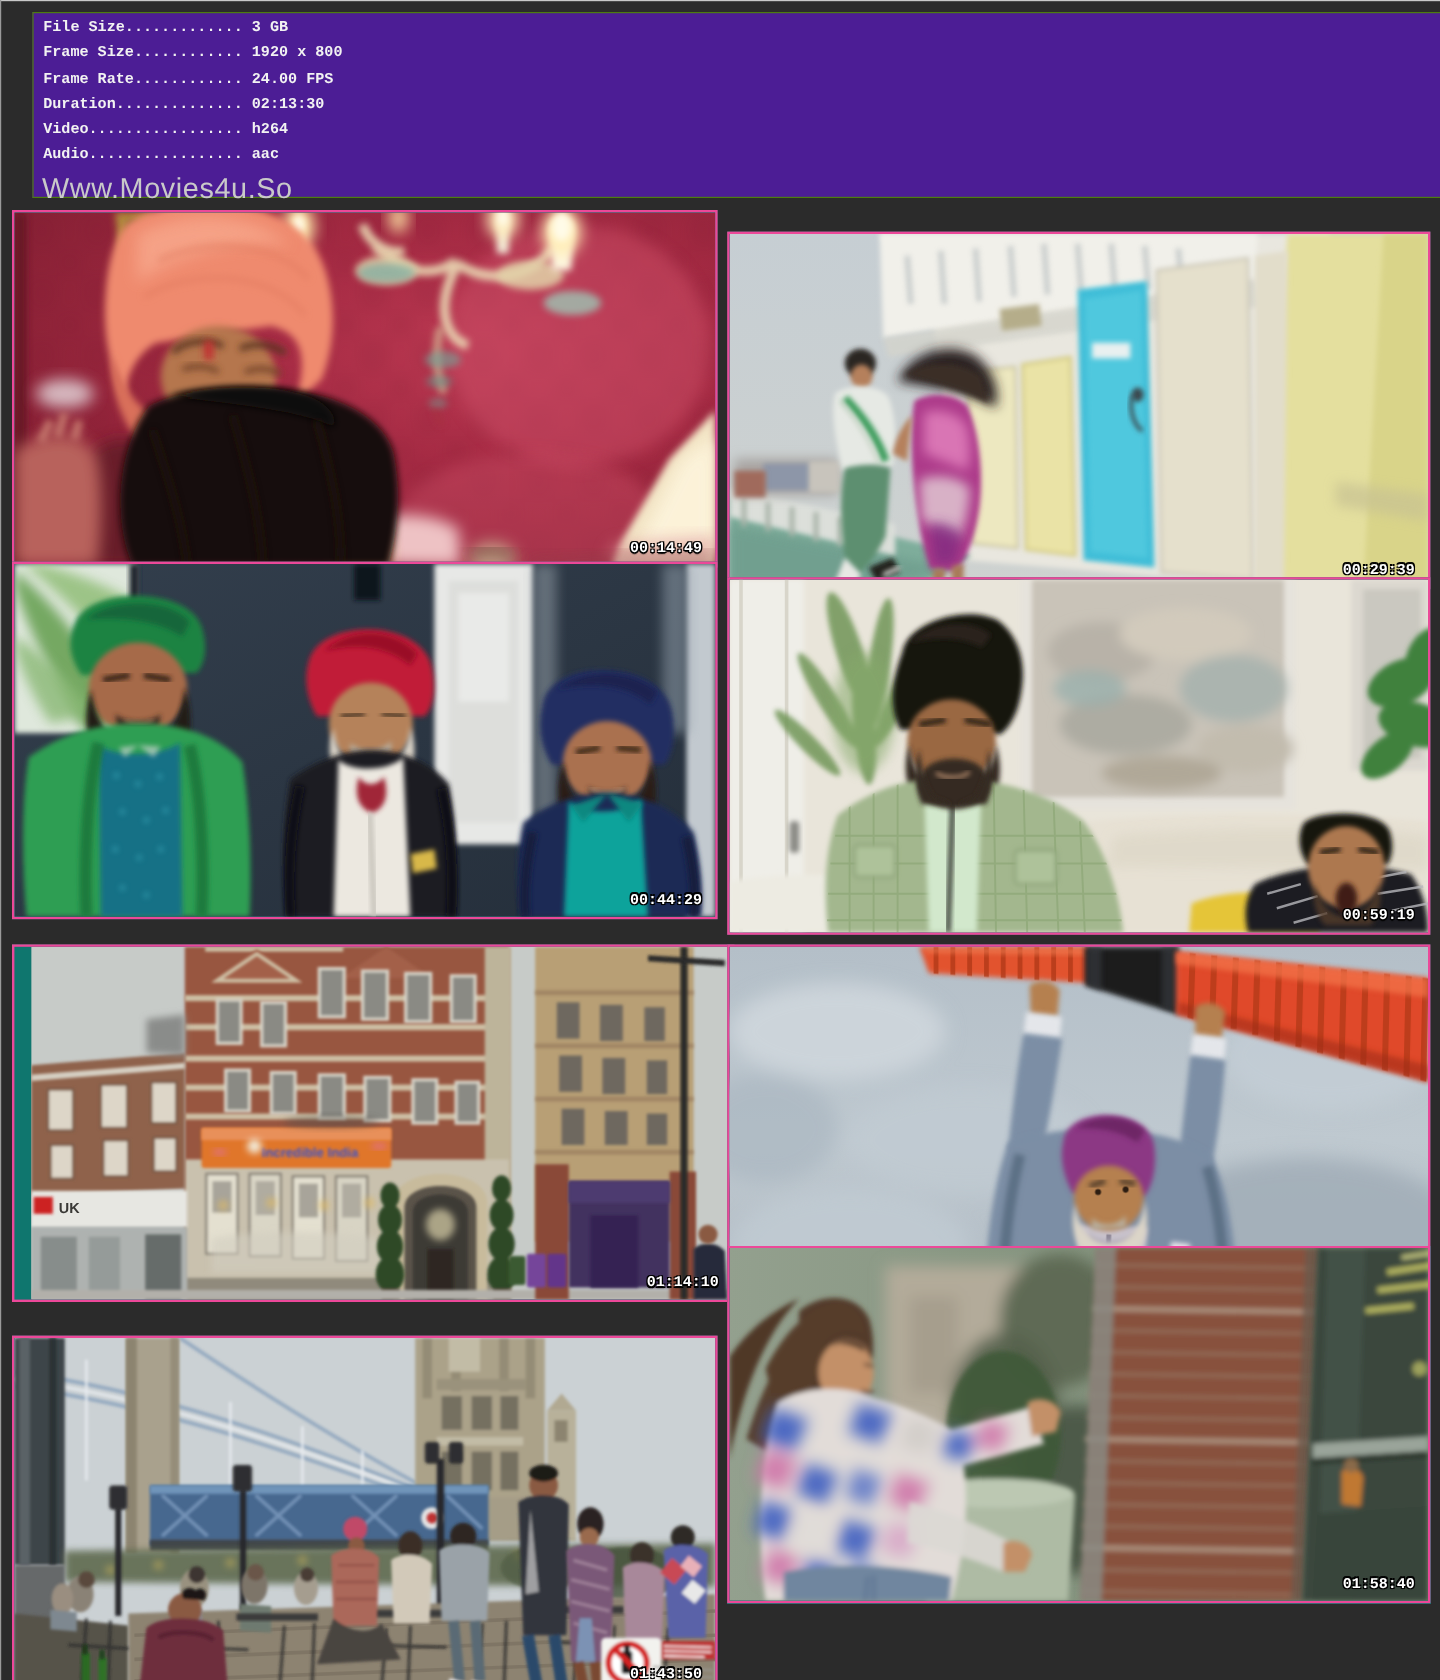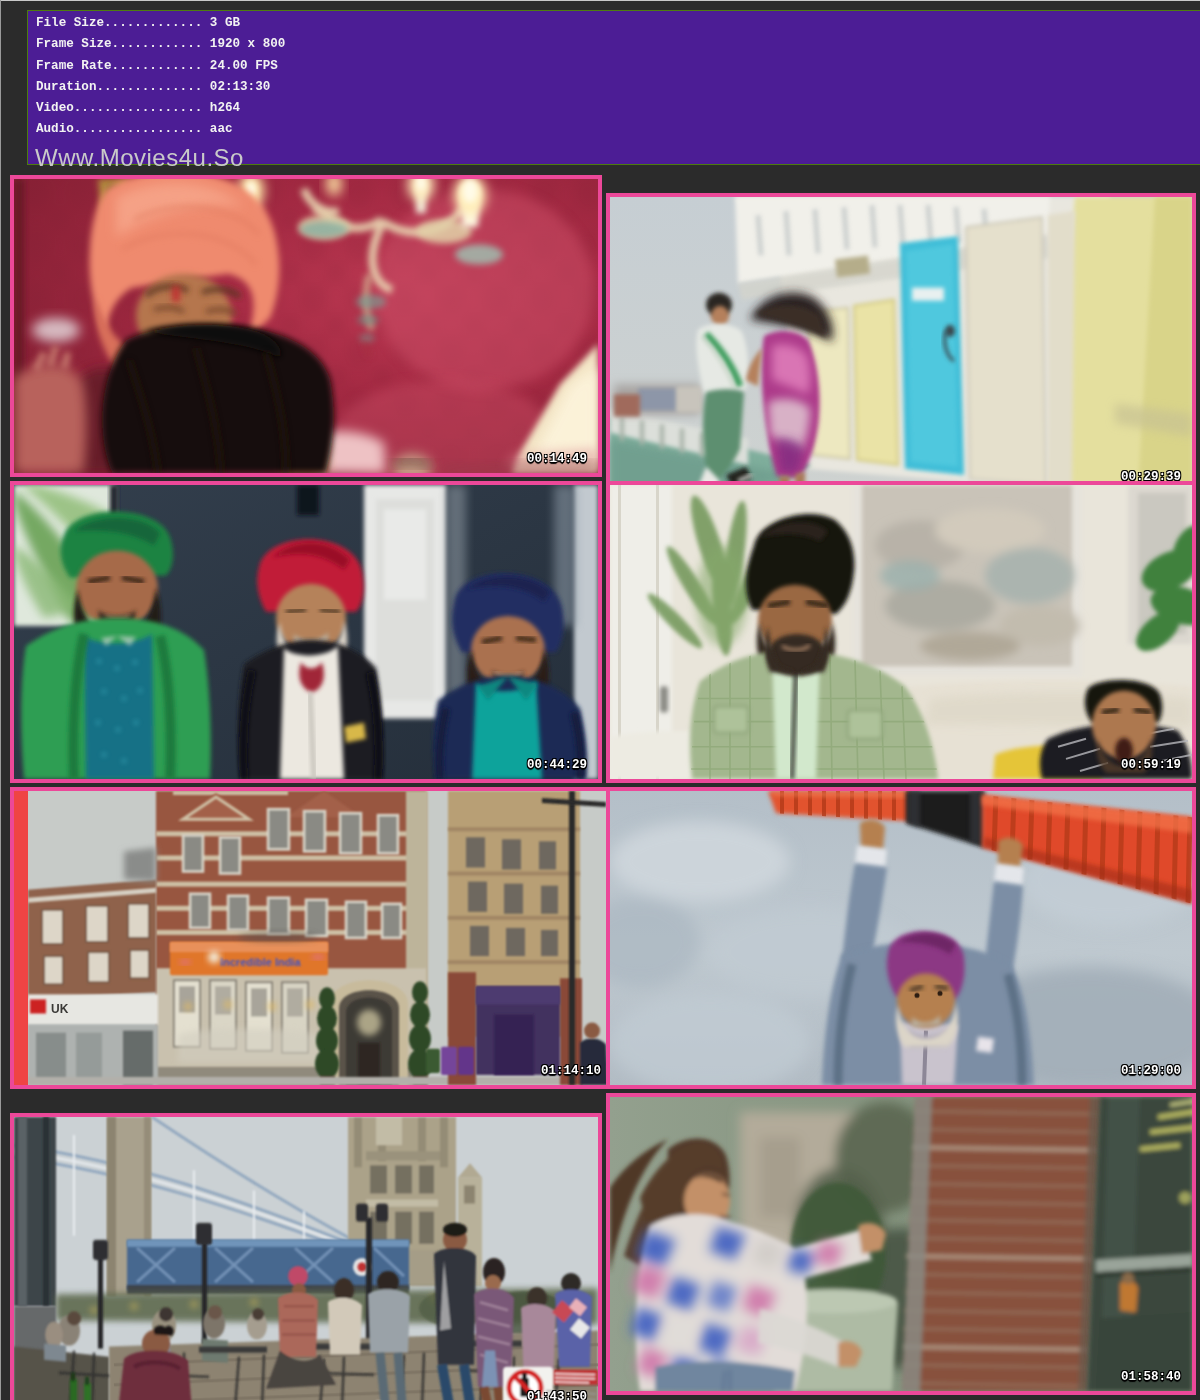--- a/index.html
+++ b/index.html
@@ -3,32 +3,32 @@
 <meta charset="utf-8">
 <style>
 html,body{margin:0;padding:0;}
 body{width:1200px;height:1400px;background:#2b2b2b;position:relative;overflow:hidden;
  font-family:"Liberation Mono",monospace;}
 #topline{position:absolute;left:0;top:0;width:1200px;height:1px;background:#c9c9c9;}
 #leftline{position:absolute;left:0;top:0;width:1px;height:1400px;background:#9a9a9a;}
 #hdr{position:absolute;left:27px;top:10px;width:1177px;height:153px;border:1px solid #4d7c0f;background:#4c1d95;}
 #hdr pre{margin:0;padding:2px 0 0 8px;font:bold 12.6px/21.3px "Liberation Mono",monospace;color:#f2f2f2;}
 #www{position:absolute;left:7px;top:133px;font:24px "Liberation Sans",sans-serif;color:#c9c9c9;letter-spacing:0.5px;}
-.tile{position:absolute;border:4px solid #ec4899;overflow:hidden;background:#ef4444;}
+.tile{position:absolute;border:2px solid #ec4899;overflow:hidden;background:#0f766e;}
 .tile svg{display:block;width:100%;height:100%;}
 .ts{position:absolute;right:11px;bottom:7px;font:bold 12.5px "Liberation Mono",monospace;color:#fff;letter-spacing:0px;
  text-shadow:-1px -1px 0 #000,1px -1px 0 #000,-1px 1px 0 #000,1px 1px 0 #000,0 1.5px 1px #000;}
 #t1{left:10px;top:175px;width:584px;height:294px;}
 #t2{left:606px;top:175px;width:582px;height:294px;margin-top:18px;}
-#t3{left:10px;top:481px;width:584px;height:294px;}
+#t3{left:10px;top:468px;width:584px;height:294px;}
 #t4{left:606px;top:481px;width:582px;height:294px;}
 #t5{left:10px;top:787px;width:584px;height:294px;padding-left:14px;}
 #t6{left:606px;top:787px;width:582px;height:294px;text-decoration:underline;}
 #t7{left:10px;top:1093px;width:584px;height:294px;margin-top:20px;}
-#t8{left:606px;top:1093px;width:582px;height:294px;}
+#t8{left:606px;top:1038px;width:582px;height:294px;}
 </style>
 </head>
 <body>
 <div id="topline"></div>
 <div id="leftline"></div>
 <div id="hdr">
 <pre>File Size............. 3 GB
 Frame Size............ 1920 x 800
 Frame Rate............ 24.00 FPS
 Duration.............. 02:13:30

